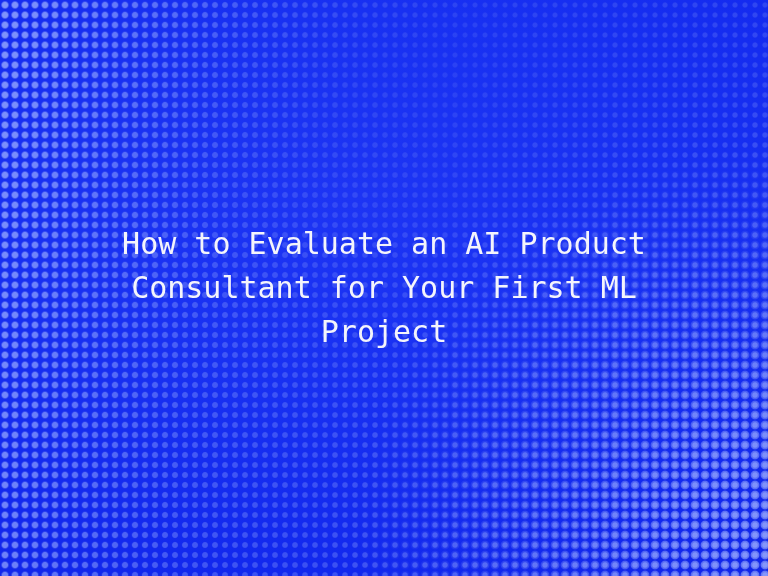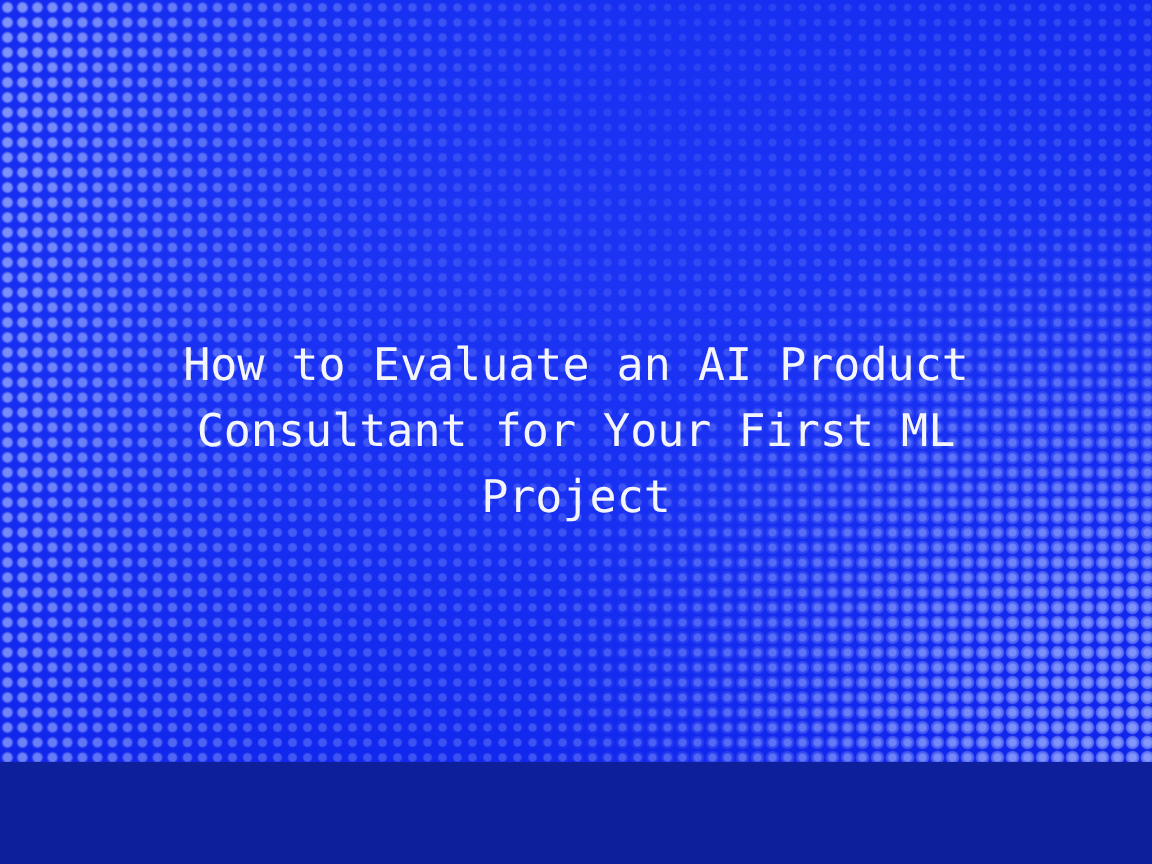--- a/index.html
+++ b/index.html
@@ -4,21 +4,21 @@
 <style>
   html, body {
     margin: 0;
     padding: 0;
     background: #0e1f9c;
   }
 
   #card {
     position: relative;
     width: 768px;
-    height: 508px;
+    height: 576px;
     overflow: hidden;
     background: #1228ee;
     font-family: "DejaVu Sans Mono", "Liberation Mono", monospace;
     -webkit-font-smoothing: antialiased;
   }
 
   
   .wash {
     position: absolute;
     inset: 0;

